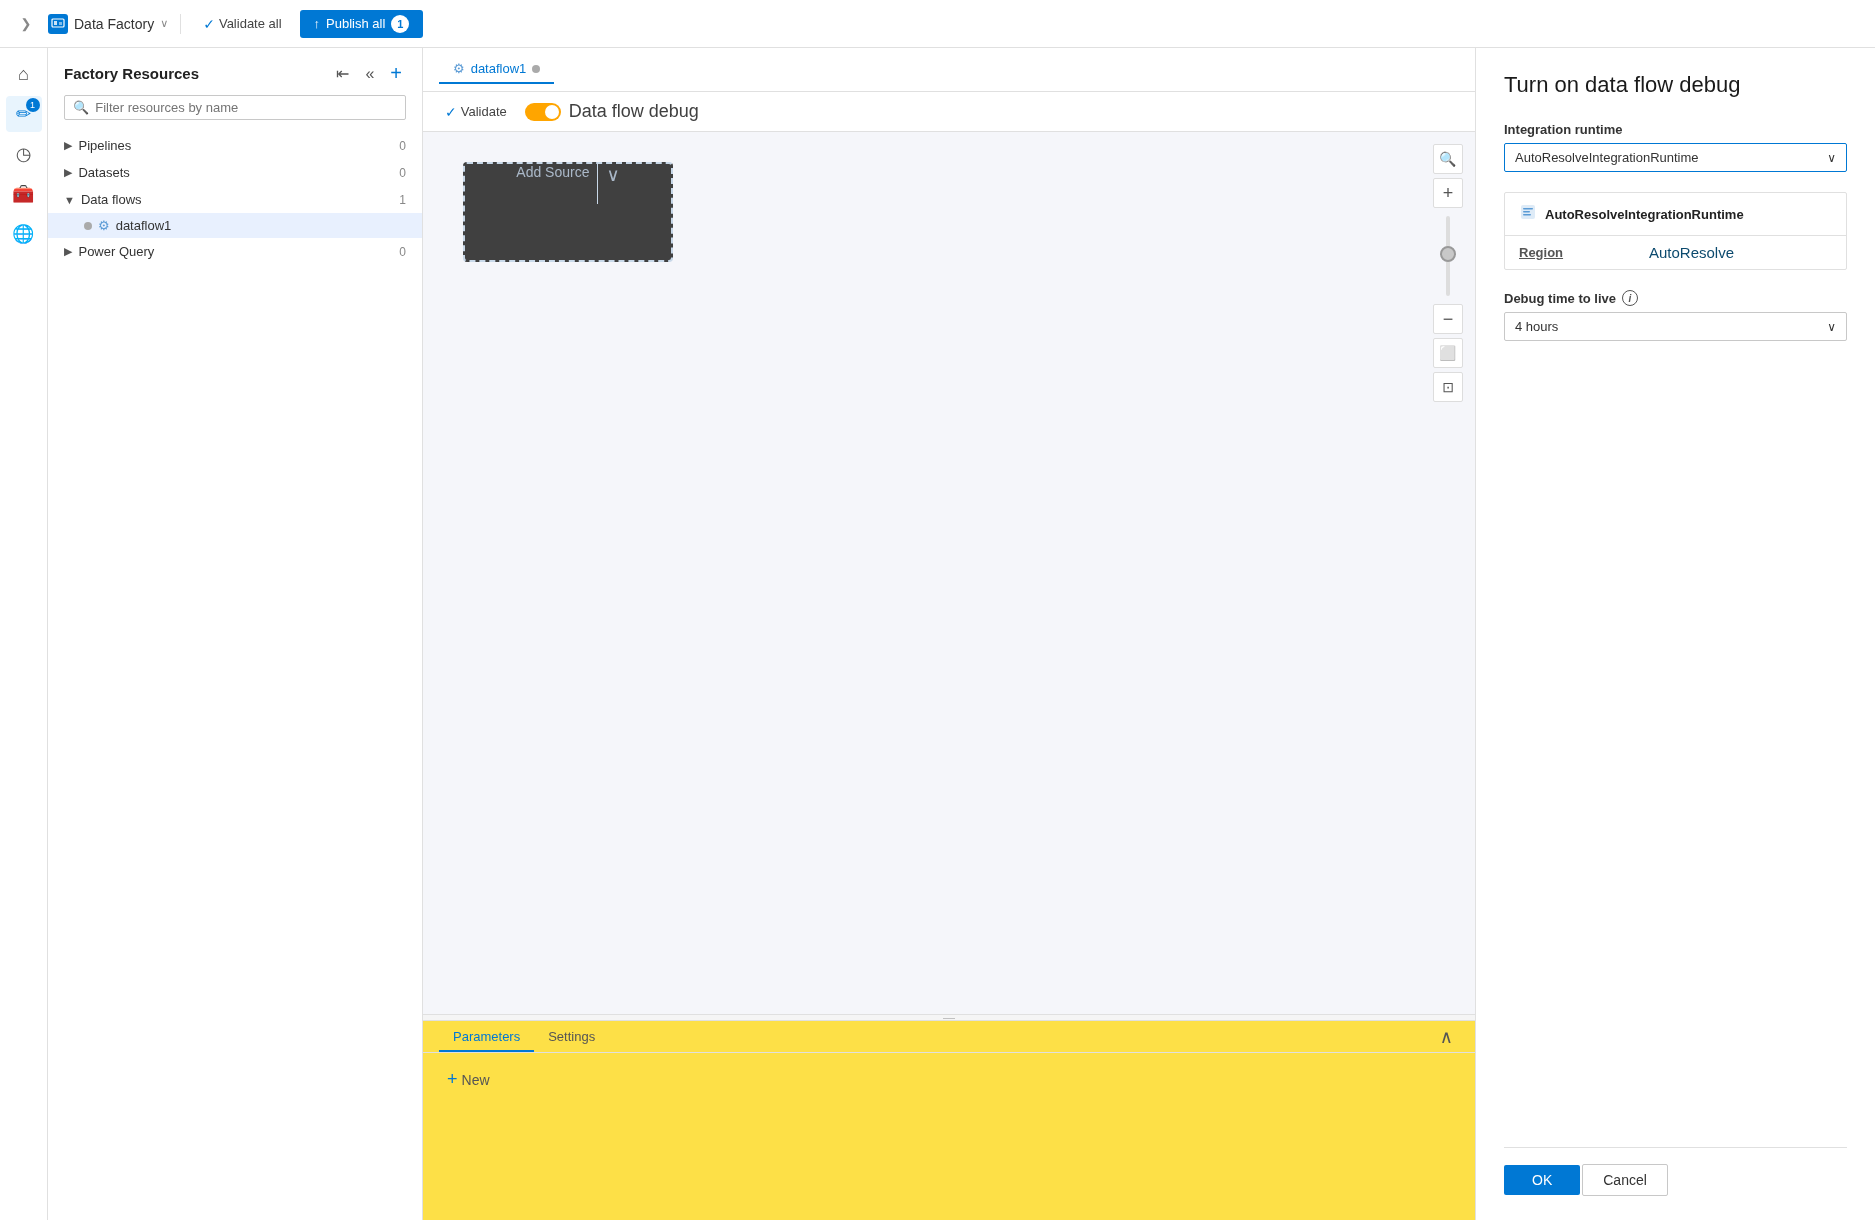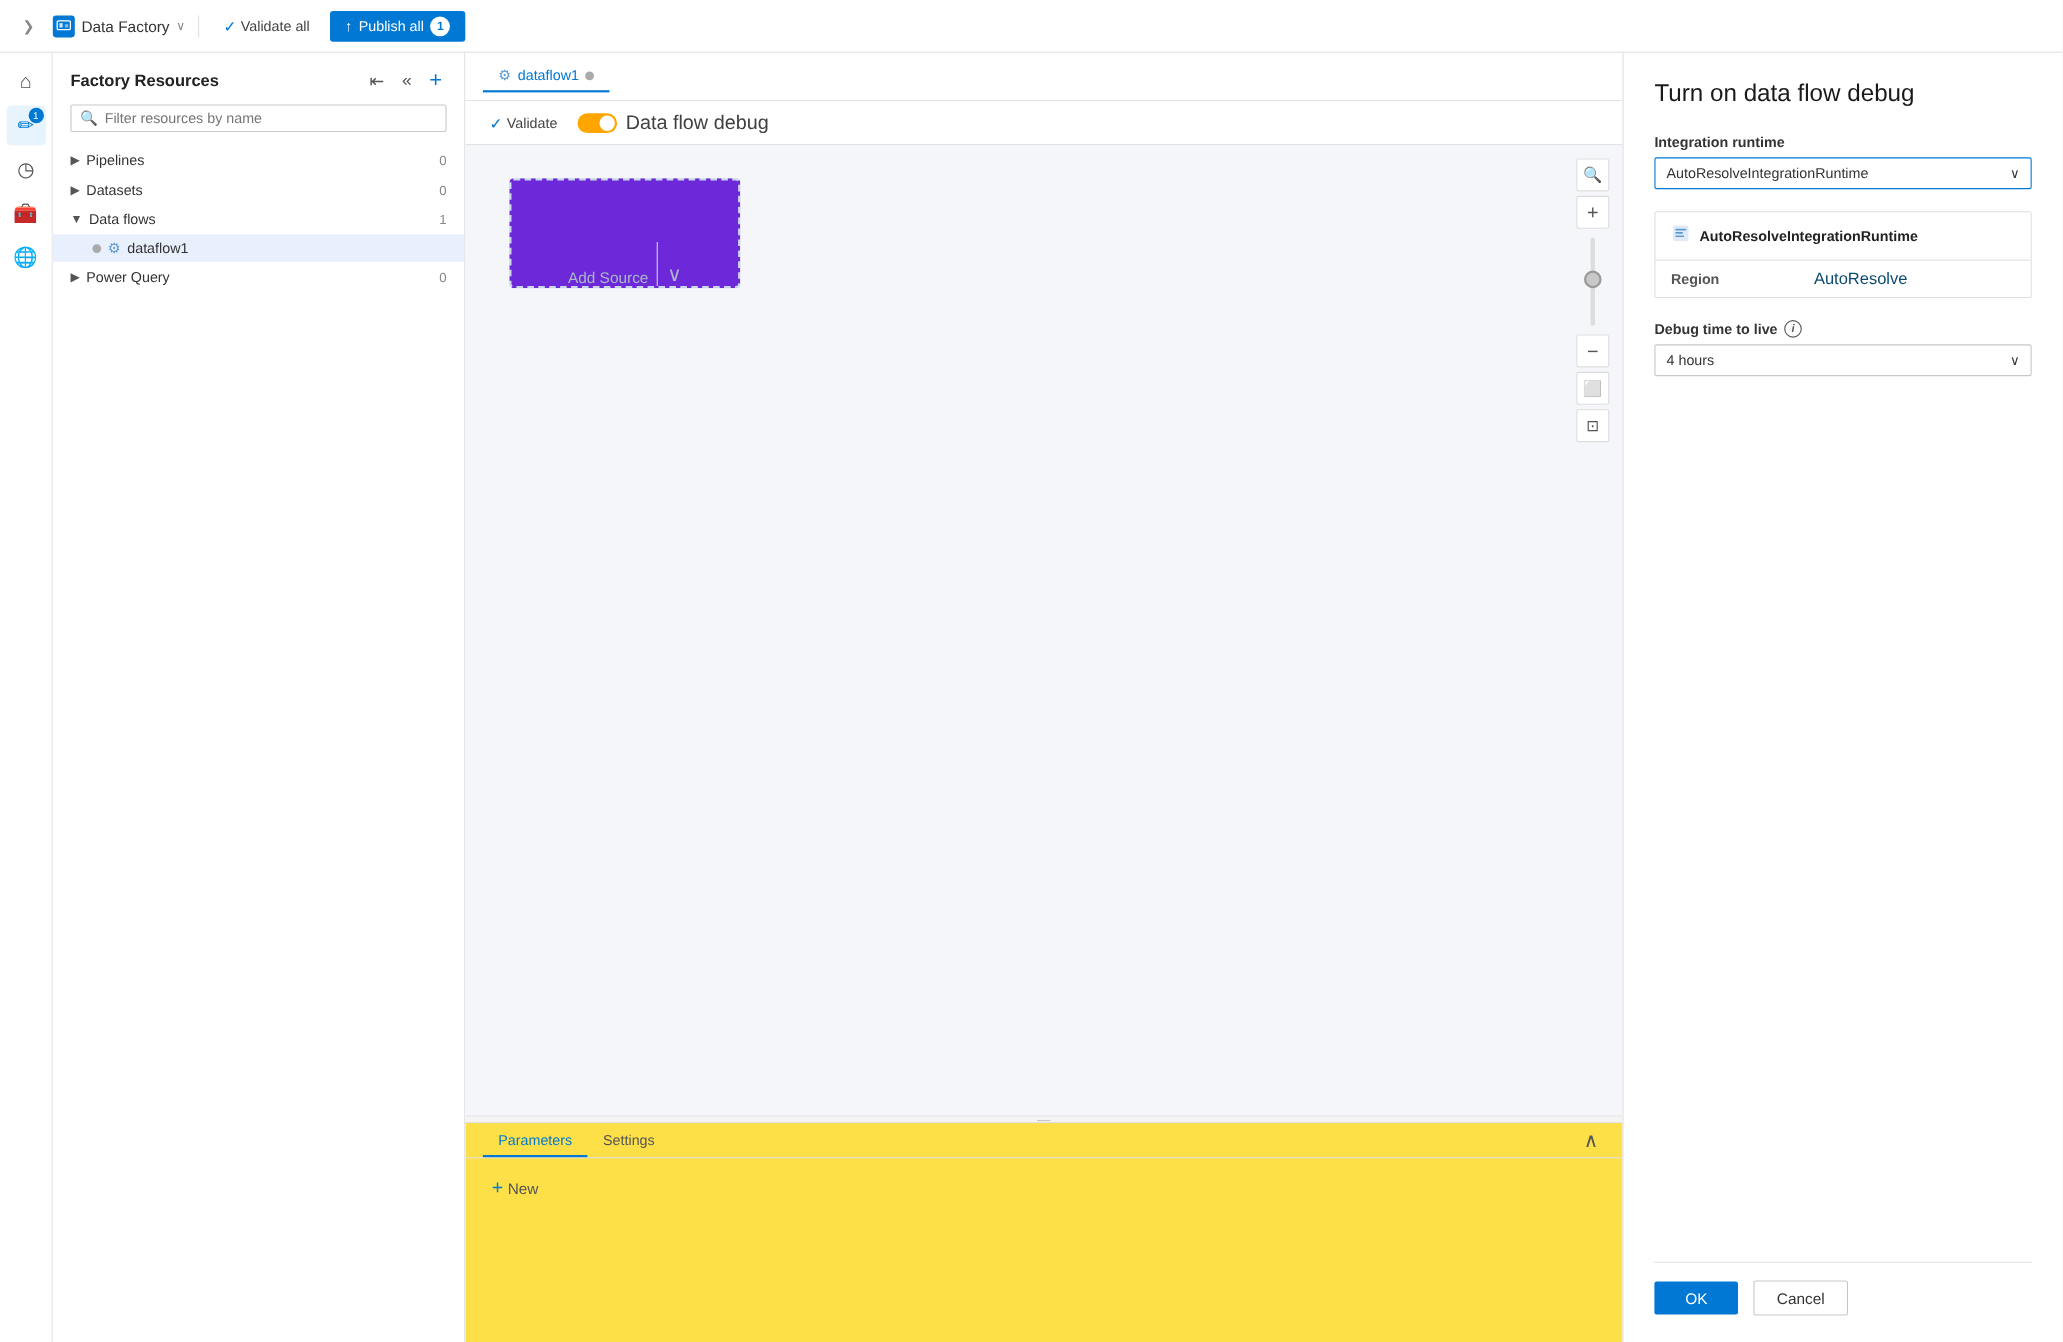--- a/index.html
+++ b/index.html
@@ -367,23 +367,23 @@
 
     
     .add-source-box {
       position: absolute;
       left: 40px;
       top: 30px;
       width: 210px;
       height: 100px;
       border: 2px dashed #c8d8e8;
       border-radius: 4px;
-      background: #6d28d9;
-      display: flex;
-      align-items: flex-end;
+      background: #404040;
+      display: flex;
+      align-items: flex-start;
       justify-content: center;
       gap: 8px;
       cursor: pointer;
     }
     .add-source-text { font-size: 14px; color: #aab8c8; }
     .add-source-chevron { color: #aab8c8; font-size: 18px; }
 
     
     .bottom-panel {
       height: 200px;
@@ -502,21 +502,21 @@
     }
     .runtime-info-icon { color: #0078d4; font-size: 16px; }
     .runtime-info-name { font-size: 13px; font-weight: 600; color: #222; }
     .runtime-info-row {
       display: flex;
       align-items: center;
       padding: 8px 14px;
       border-bottom: 1px solid #f0f0f0;
     }
     .runtime-info-row:last-child { border-bottom: none; }
-    .runtime-info-key { width: 130px; font-size: 13px; color: #555; font-weight: 600; }
+    .runtime-info-key { width: 130px; font-size: 13px; color: #555; font-weight: 600; text-decoration: underline; }
     .runtime-info-val { font-size: 15px; color: #0c4a6e; }
 
     .debug-time-label {
       display: flex;
       align-items: center;
       gap: 6px;
       font-size: 13px;
       color: #333;
       font-weight: 600;
       margin-bottom: 6px;
@@ -547,21 +547,21 @@
       display: flex;
       align-items: center;
       justify-content: space-between;
     }
 
     .debug-footer {
       margin-top: auto;
       padding-top: 16px;
       display: flex;
       align-items: center;
-      gap: 14px;
+      gap: 2px;
       border-top: 1px solid #e0e0e0;
     }
     .ok-btn {
       padding: 7px 28px;
       background: #0078d4;
       color: white;
       border: none;
       border-radius: 2px;
       font-size: 14px;
       cursor: pointer;

